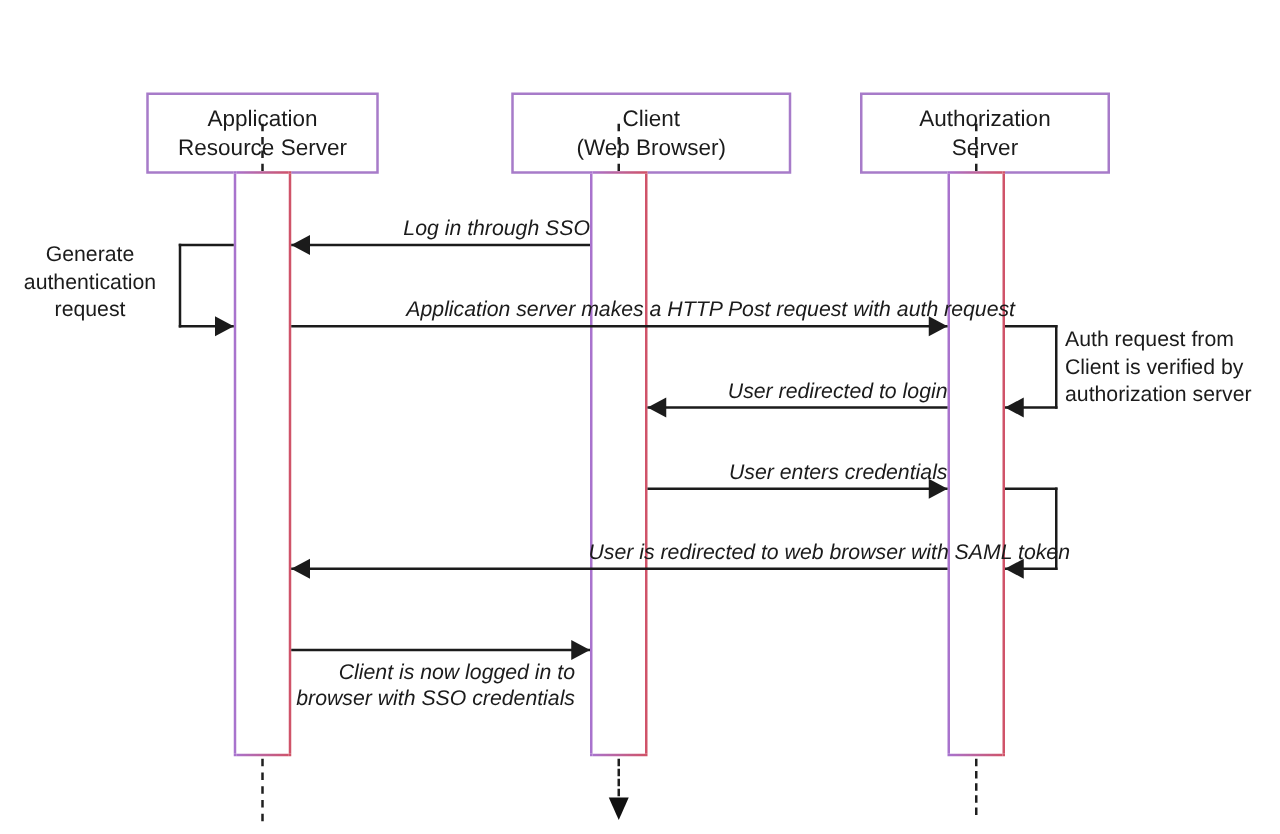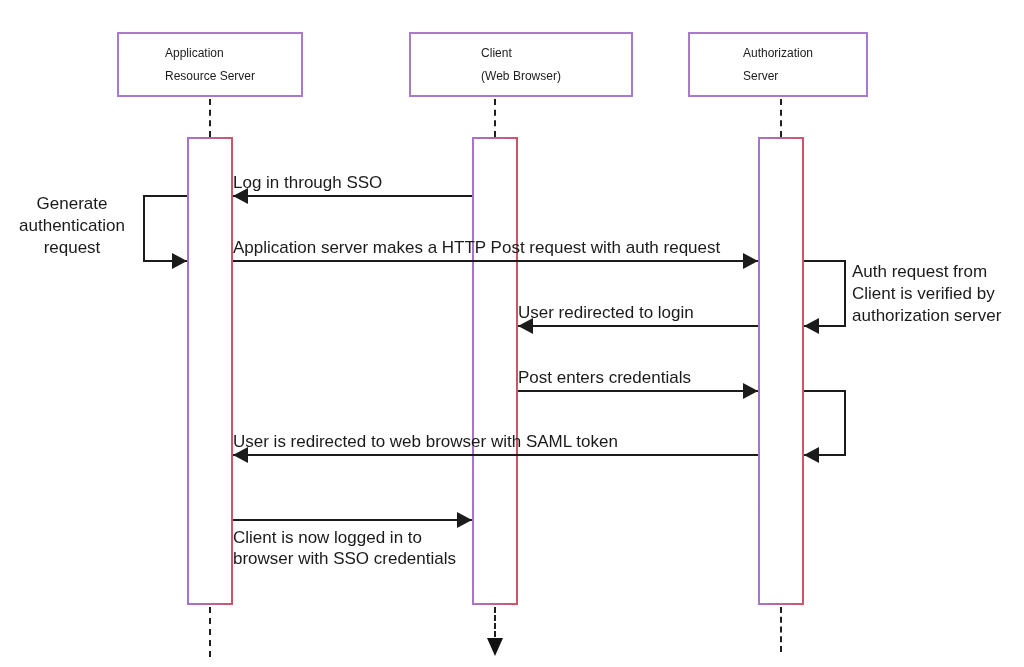--- a/index.html
+++ b/index.html
@@ -5,22 +5,22 @@
   html,body{margin:0;padding:0;background:#ffffff;}
   #stage{
     position:relative; width:1024px; height:667px; background:#ffffff;
     font-family:"Liberation Sans", sans-serif; color:#1b1b1b; overflow:hidden;
   }
   
   .pbox{
     position:absolute; box-sizing:border-box;
     border:2px solid #a77bc9; background:#ffffff;
     display:flex; align-items:center; justify-content:center;
-    text-align:left; white-space:pre-line;
-    font-size:12px; line-height:23px;
+    text-align:center; white-space:pre-line;
+    font-size:18px; line-height:23px;margin-top:42px;
   }
   
   .lf{ position:absolute; width:0; border-left:2px dashed #1f1f1f; }
   
   .abar{
     position:absolute; box-sizing:border-box; background:#ffffff;
     border:2px solid #b06ccd;
     border-image:linear-gradient(90deg,#a873ce,#d05368) 1;
   }
   
@@ -30,42 +30,43 @@
          border-top:8px solid transparent; border-bottom:8px solid transparent;
          border-right:15px solid #1b1b1b; }
   .ah-r{ position:absolute; width:0; height:0;
          border-top:8px solid transparent; border-bottom:8px solid transparent;
          border-left:15px solid #1b1b1b; }
   .ah-d{ position:absolute; width:0; height:0;
          border-left:8px solid transparent; border-right:8px solid transparent;
          border-top:18px solid #111111; }
   
   .mlabel{
-    position:absolute; text-align:left; font-size:17px; line-height:21px;
+    position:absolute; text-align:right; font-size:17px; line-height:21px;
     white-space:pre-line;
+    font-style:italic;
   }
   
   .loop{ position:absolute; box-sizing:border-box; border:2px solid #1b1b1b; }
   .loop-left{ border-right:none; }
   .loop-right{ border-left:none; }
   
   .note{ position:absolute; font-size:17px; line-height:22px; white-space:pre-line; }
   .note-l{ text-align:center; }
   .note-r{ text-align:left; }
 </style>
 </head>
 <body>
 
 <div id="stage">
 
   <div class="pbox" style="left:117px; top:32px; width:186px; height:65px">Application
 Resource Server</div>
   <div class="pbox" style="left:409px; top:32px; width:224px; height:65px">Client
 (Web Browser)</div>
-  <div class="pbox" style="left:688px; top:32px; width:180px; height:65px">Authorization
+  <div class="pbox" style="left:688px; top:32px; width:200px; height:65px">Authorization
 Server</div>
 
   <div class="lf" style="left:209px; top:99px; height:38px"></div>
   <div class="lf" style="left:494px; top:99px; height:38px"></div>
   <div class="lf" style="left:780px; top:99px; height:38px"></div>
 
   <div class="abar" style="left:187px; top:137px; width:46px; height:468px"></div>
   <div class="abar" style="left:472px; top:137px; width:46px; height:468px"></div>
   <div class="abar" style="left:758px; top:137px; width:46px; height:468px"></div>
 
@@ -91,21 +92,21 @@
   <div class="loop loop-right" style="left:804px; top:260px; width:42px; height:67px"></div>
   <div class="ah-l" style="left:804px; top:318px"></div>
   <div class="note note-r" style="left:852px; top:261px; width:190px">Auth request from
 Client is verified by
 authorization server</div>
 
   <div class="mlabel" style="left:518px; top:302px; width:240px">User redirected to login</div>
   <div class="mline" style="left:518px; top:325px; width:240px"></div>
   <div class="ah-l" style="left:518px; top:318px"></div>
 
-  <div class="mlabel" style="left:518px; top:367px; width:240px">Post enters credentials</div>
+  <div class="mlabel" style="left:518px; top:367px; width:240px">User enters credentials</div>
   <div class="mline" style="left:518px; top:390px; width:240px"></div>
   <div class="ah-r" style="left:743px; top:383px"></div>
 
   <div class="loop loop-right" style="left:804px; top:390px; width:42px; height:66px"></div>
   <div class="ah-l" style="left:804px; top:447px"></div>
 
   <div class="mlabel" style="left:233px; top:431px; width:623px">User is redirected to web browser with SAML token</div>
   <div class="mline" style="left:233px; top:454px; width:525px"></div>
   <div class="ah-l" style="left:233px; top:447px"></div>
 

